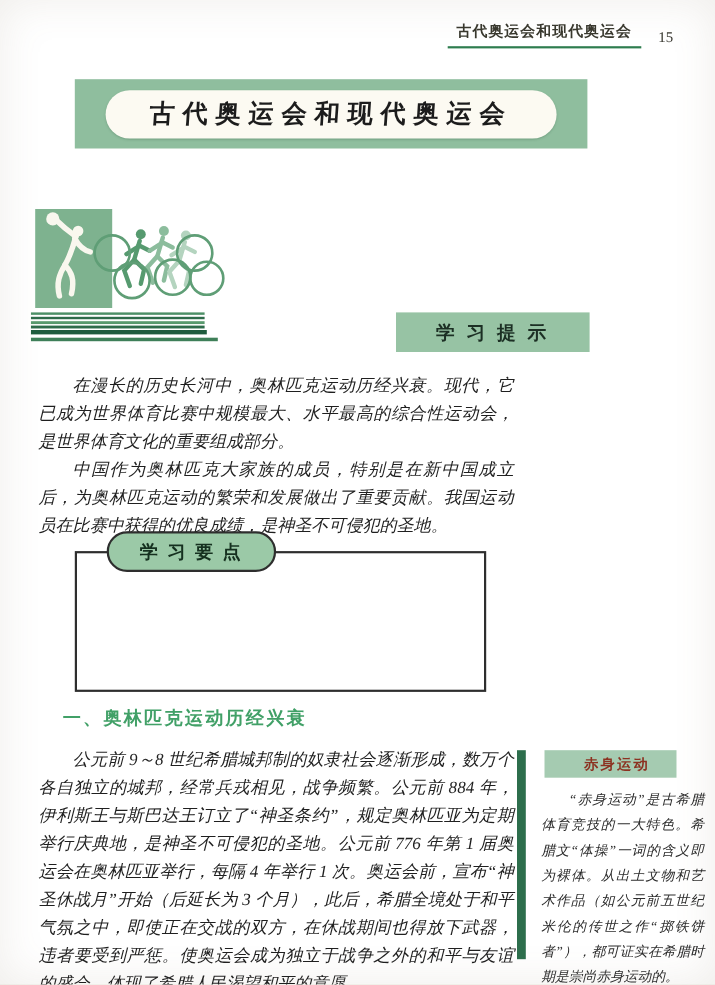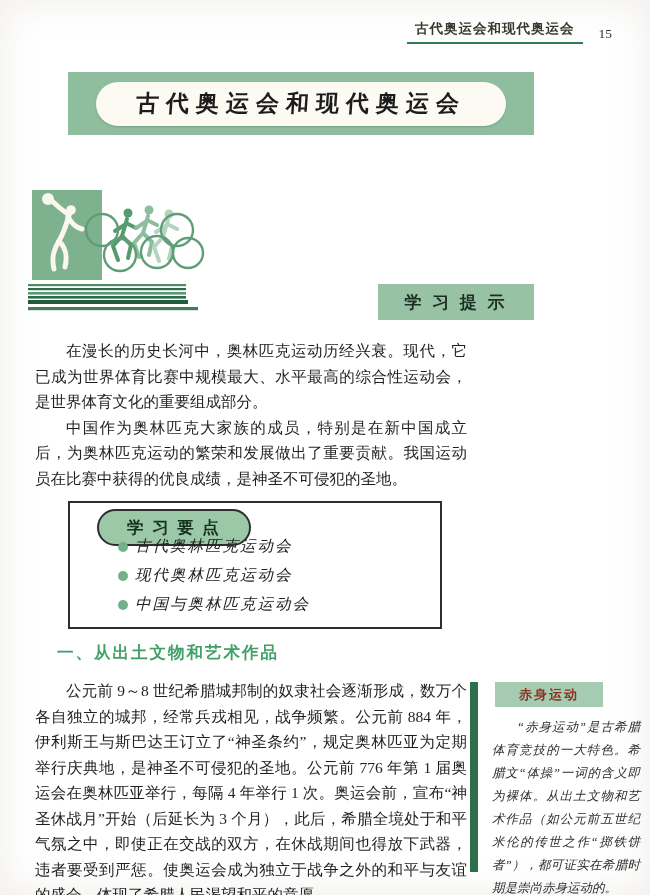--- a/index.html
+++ b/index.html
@@ -42,42 +42,42 @@
     box-shadow:0 1px 2px rgba(40,80,55,.25);
   }
   .title-banner .pill span{
     font-size:23px;font-weight:700;color:#1c1c1c;letter-spacing:7px;
     transform:skewX(-4deg);
   }
   
   .illustration{position:absolute;left:28px;top:183px;width:215px;height:132px;}
   
   .tips-label{
-    position:absolute;left:378px;top:284px;width:156px;height:36px;
+    position:absolute;left:360px;top:284px;width:176px;height:36px;
     background:#97c3a4;
     display:flex;align-items:center;justify-content:center;
     font-family:"Liberation Sans", sans-serif;
     font-size:17px;font-weight:700;color:#1c2f24;letter-spacing:3px;
   }
   
   .body-text{
     position:absolute;left:35px;width:432px;
     font-size:15.5px;line-height:25.5px;color:#1f1f1f;
     text-align:justify;
   }
-  .body-text p{margin:0;text-indent:2em;}
+  .body-text p{margin:0;text-indent:2em;font-style:italic;}
   .tips-text{top:338px;}
   .main-para{top:678px;}
   
   .points-box{
     position:absolute;left:68px;top:501px;width:370px;height:124px;
     border:2px solid #2e2e2e;background:transparent;
   }
   .points-pill{
-    position:absolute;left:97px;top:509px;width:154px;height:37px;
+    position:absolute;left:97px;top:483px;width:154px;height:37px;
     background:#9bc9a7;border:2px solid #2e2e2e;border-radius:20px;
     display:flex;align-items:center;justify-content:center;
     font-family:"Liberation Sans", sans-serif;
     font-size:16.5px;font-weight:700;color:#15301f;letter-spacing:2px;
     box-sizing:border-box;
   }
   .points-list{
     position:absolute;left:118px;top:536px;
     display:flex;flex-direction:column;gap:8px;
   }
@@ -100,20 +100,21 @@
     position:absolute;left:470px;top:682px;width:8px;height:190px;
     background:#2d6e4c;
   }
   .sidebar{position:absolute;left:492px;top:682px;width:148px;}
   .sidebar-title{
     width:108px;height:25px;background:#a5cbb1;
     display:flex;align-items:center;justify-content:center;
     font-family:"Liberation Sans", sans-serif;
     font-size:13px;font-weight:700;color:#8c3221;letter-spacing:2px;
     margin-left:3px;
+    padding-left:12px;
   }
   .sidebar-body{
     margin-top:9px;
     font-size:12.5px;line-height:23px;color:#2c2c2c;
     font-style:italic;text-align:justify;text-indent:2em;
   }
 </style>
 </head>
 <body>
 
@@ -185,36 +186,22 @@
 
   <div class="tips-label">学 习 提 示</div>
 
   <div class="body-text tips-text">
     <p>在漫长的历史长河中，奥林匹克运动历经兴衰。现代，它已成为世界体育比赛中规模最大、水平最高的综合性运动会，是世界体育文化的重要组成部分。</p>
     <p>中国作为奥林匹克大家族的成员，特别是在新中国成立后，为奥林匹克运动的繁荣和发展做出了重要贡献。我国运动员在比赛中获得的优良成绩，是神圣不可侵犯的圣地。</p>
   </div>
 
   <div class="points-box"></div>
   <div class="points-pill">学 习 要 点</div>
-  <div class="points-list">
-    <div class="point-item">
-      <span class="point-dot"></span>
-      <span class="point-text">古代奥林匹克运动会</span>
-    </div>
-    <div class="point-item">
-      <span class="point-dot"></span>
-      <span class="point-text">现代奥林匹克运动会</span>
-    </div>
-    <div class="point-item">
-      <span class="point-dot"></span>
-      <span class="point-text">中国与奥林匹克运动会</span>
-    </div>
-  </div>
-
-  <div class="section-heading">一、从出土文物和艺术作品</div>
+
+  <div class="section-heading">一、奥林匹克运动历经兴衰</div>
 
   <div class="body-text main-para">
     <p>公元前 9～8 世纪希腊城邦制的奴隶社会逐渐形成，数万个各自独立的城邦，经常兵戎相见，战争频繁。公元前 884 年，伊利斯王与斯巴达王订立了“神圣条约”，规定奥林匹亚为定期举行庆典地，是神圣不可侵犯的圣地。公元前 776 年第 1 届奥运会在奥林匹亚举行，每隔 4 年举行 1 次。奥运会前，宣布“神圣休战月”开始（后延长为 3 个月），此后，希腊全境处于和平气氛之中，即使正在交战的双方，在休战期间也得放下武器，违者要受到严惩。使奥运会成为独立于战争之外的和平与友谊的盛会，体现了希腊人民渴望和平的意愿。</p>
   </div>
 
   <div class="divider-bar"></div>
 
   <div class="sidebar">
     <div class="sidebar-title">赤身运动</div>
     <div class="sidebar-body">“赤身运动”是古希腊体育竞技的一大特色。希腊文“体操”一词的含义即为裸体。从出土文物和艺术作品（如公元前五世纪米伦的传世之作“掷铁饼者”），都可证实在希腊时期是崇尚赤身运动的。</div>

